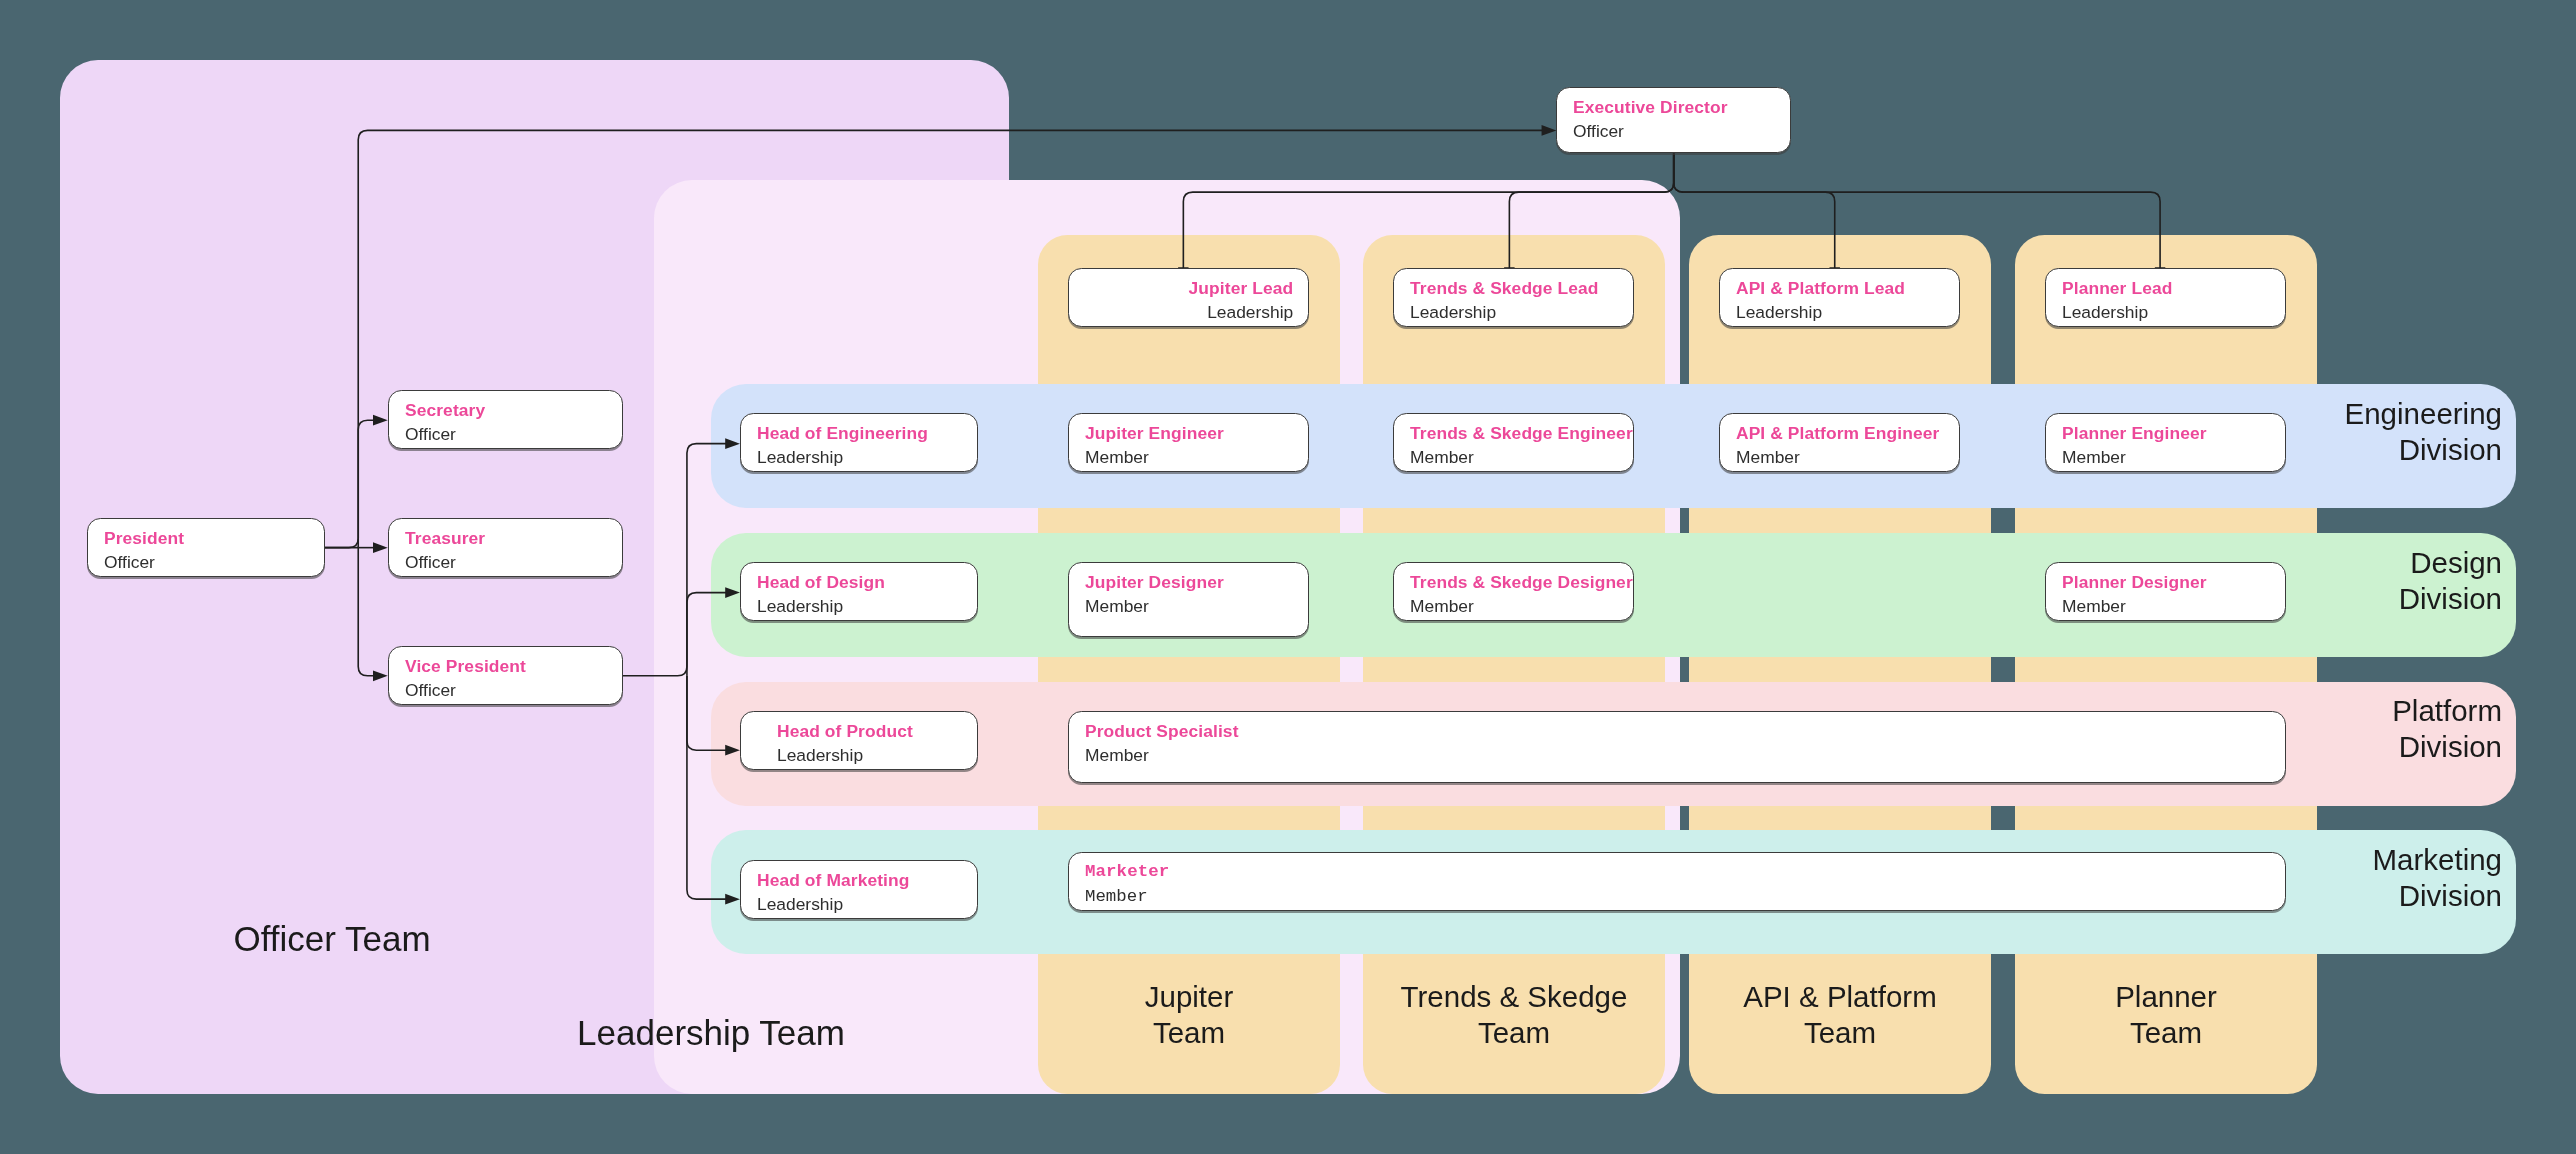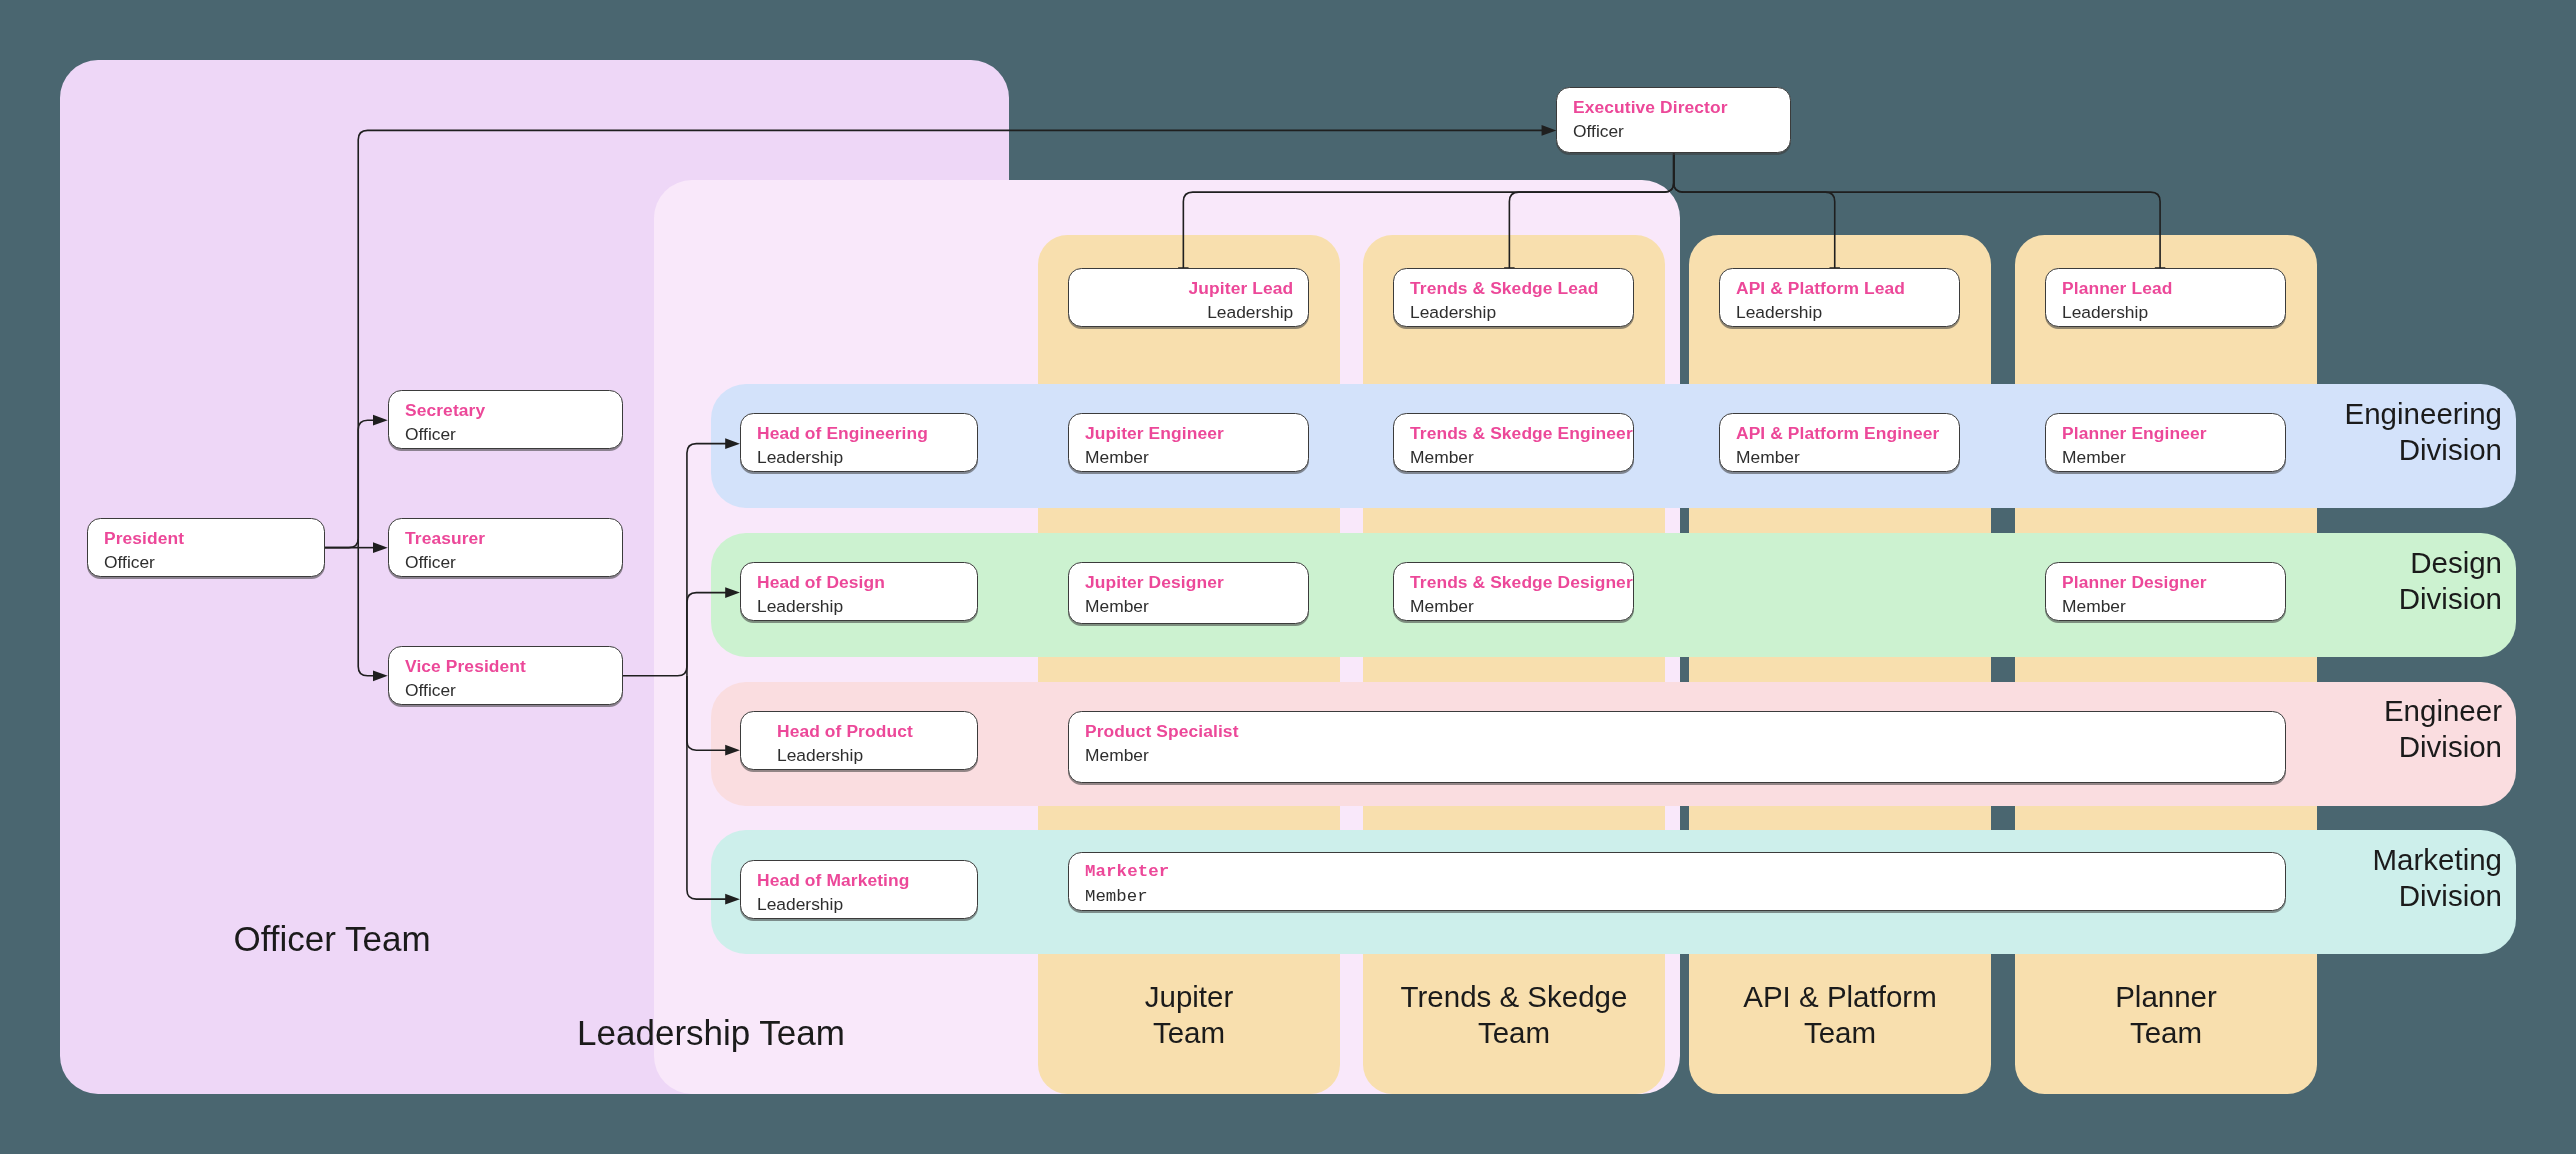--- a/index.html
+++ b/index.html
@@ -96,21 +96,21 @@
 Team</div>
   <div class="group-label" style="left:1689px;top:979px;width:302px;font-size:29.5px;">API &amp; Platform
 Team</div>
   <div class="group-label" style="left:2015px;top:979px;width:302px;font-size:29.5px;">Planner
 Team</div>
 
   <div class="group-label" style="left:2234px;top:396px;width:268px;font-size:29.5px;text-align:right;">Engineering
 Division</div>
   <div class="group-label" style="left:2234px;top:545px;width:268px;font-size:29.5px;text-align:right;">Design
 Division</div>
-  <div class="group-label" style="left:2234px;top:693px;width:268px;font-size:29.5px;text-align:right;">Engineer
+  <div class="group-label" style="left:2234px;top:693px;width:268px;font-size:29.5px;text-align:right;">Platform
 Division</div>
   <div class="group-label" style="left:2234px;top:842px;width:268px;font-size:29.5px;text-align:right;">Marketing
 Division</div>
 
   <div class="node" style="left:87px;top:518px;width:238px;height:59px;">
     <div class="title">President</div>
     <div class="role">Officer</div>
   </div>
 
   <div class="node" style="left:388px;top:390px;width:235px;height:59px;">
@@ -168,21 +168,21 @@
   </div>
   <div class="node" style="left:2045px;top:413px;width:241px;height:59px;">
     <div class="title">Planner Engineer</div>
     <div class="role">Member</div>
   </div>
 
   <div class="node" style="left:740px;top:562px;width:238px;height:59px;">
     <div class="title">Head of Design</div>
     <div class="role">Leadership</div>
   </div>
-  <div class="node" style="left:1068px;top:562px;width:241px;height:62px;">
+  <div class="node" style="left:1068px;top:562px;width:241px;height:75px;">
     <div class="title">Jupiter Designer</div>
     <div class="role">Member</div>
   </div>
   <div class="node" style="left:1393px;top:562px;width:241px;height:59px;">
     <div class="title">Trends &amp; Skedge Designer</div>
     <div class="role">Member</div>
   </div>
   <div class="node" style="left:2045px;top:562px;width:241px;height:59px;">
     <div class="title">Planner Designer</div>
     <div class="role">Member</div>

